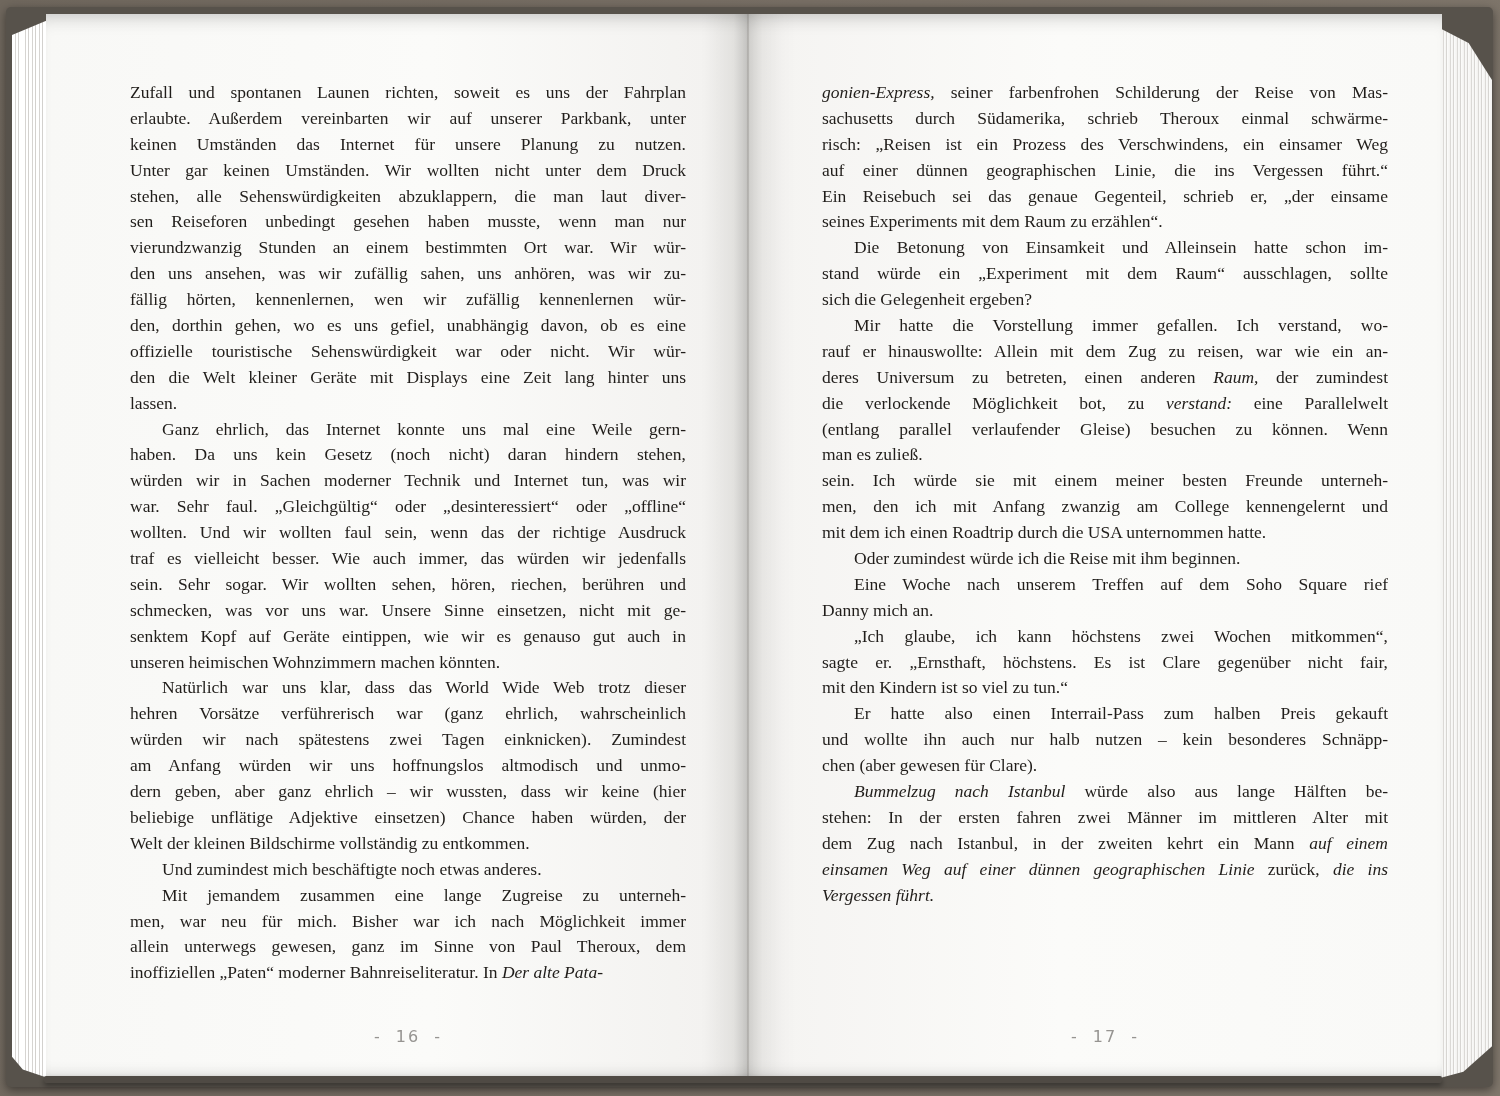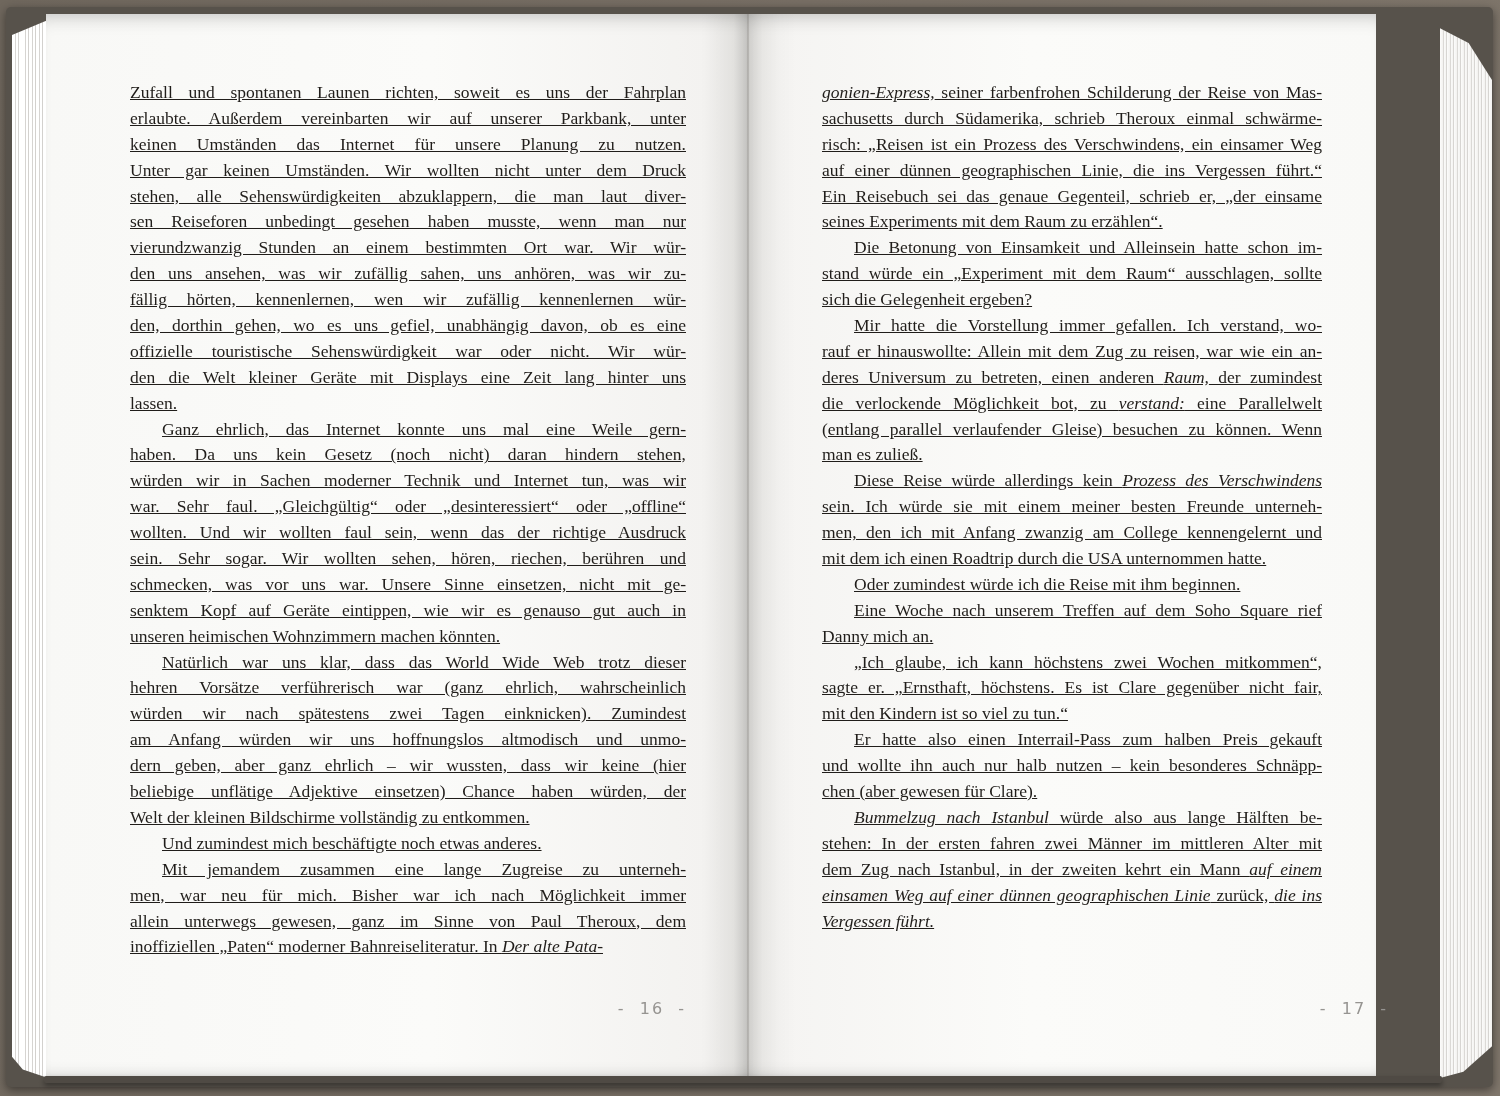--- a/index.html
+++ b/index.html
@@ -36,30 +36,29 @@
     left: 1440px; top: 22px; width: 52px; height: 1056px;
     background: repeating-linear-gradient(90deg,
       #fcfcfb 0px, #f4f3f1 2.5px,
       #d3d1ce 2.5px, #dbd9d6 3.5px);
     clip-path: polygon(0 0.6%, 55% 2%, 100% 5.5%, 100% 97%, 45% 99.4%, 0 100%);
   }
   .page {
     position: absolute;
     top: 14px; height: 1064px;
     color: #201d1a;
-    text-decoration: underline;
   }
   .page-left {
     left: 46px; width: 702px;
     background: linear-gradient(to right, #f8f8f6 0%, #fbfbf9 55%, #f3f2f0 94%, #e7e6e3 100%);
     box-shadow: inset 0 16px 20px -16px rgba(0,0,0,0.28), inset 0 -14px 16px -14px rgba(0,0,0,0.22);
     padding: 66px 62px 0 84px;
   }
   .page-right {
-    left: 748px; width: 628px;
+    left: 748px; width: 694px;
     background: linear-gradient(to right, #e9e8e5 0%, #f5f4f2 5%, #fbfbf9 45%, #f9f9f7 100%);
     box-shadow: inset 0 16px 20px -16px rgba(0,0,0,0.28), inset 0 -14px 16px -14px rgba(0,0,0,0.22);
     padding: 66px 54px 0 74px;
   }
   .spine {
     position: absolute;
     left: 700px; top: 14px; width: 96px; height: 1064px;
     background: linear-gradient(to right,
       rgba(0,0,0,0) 0%, rgba(0,0,0,0.04) 35%, rgba(0,0,0,0.14) 48.5%,
       rgba(60,55,50,0.35) 50%,
@@ -85,26 +84,26 @@
     overflow: hidden;
     text-align: justify;
     text-align-last: left;
     white-space: normal;
   }
   .line.just { text-align-last: justify; }
   .line.first-indent { text-indent: 32px; }
   .it { font-style: italic; }
   .folio {
     position: absolute;
-    bottom: 60px;
+    bottom: 32px;
     font-family: "DejaVu Sans", sans-serif;
     font-size: 16px;
     color: #969491;
     letter-spacing: 2px;
-    text-align: right;
+    text-align: center;
     white-space: pre;
   }
   .page-left .folio { left: 84px; width: 556px; }
   .page-right .folio { left: 74px; width: 566px; }
 </style>
 </head>
 <body>
 
 <div class="scene">
   <div class="cover"></div>
@@ -127,20 +126,21 @@
           <div class="line just"><span>offizielle touristische Sehenswürdigkeit war oder nicht. Wir wür-</span></div>
           <div class="line just"><span>den die Welt kleiner Geräte mit Displays eine Zeit lang hinter uns</span></div>
           <div class="line"><span>lassen.</span></div>
         </div>
         <div class="para">
           <div class="line just first-indent"><span>Ganz ehrlich, das Internet konnte uns mal eine Weile gern-</span></div>
           <div class="line just"><span>haben. Da uns kein Gesetz (noch nicht) daran hindern stehen,</span></div>
           <div class="line just"><span>würden wir in Sachen moderner Technik und Internet tun, was wir</span></div>
           <div class="line just"><span>war. Sehr faul. „Gleichgültig“ oder „desinteressiert“ oder „offline“</span></div>
           <div class="line just"><span>wollten. Und wir wollten faul sein, wenn das der richtige Ausdruck</span></div>
+          <div class="line just"><span>traf es vielleicht besser. Wie auch immer, das würden wir jedenfalls</span></div>
           <div class="line just"><span>sein. Sehr sogar. Wir wollten sehen, hören, riechen, berühren und</span></div>
           <div class="line just"><span>schmecken, was vor uns war. Unsere Sinne einsetzen, nicht mit ge-</span></div>
           <div class="line just"><span>senktem Kopf auf Geräte eintippen, wie wir es genauso gut auch in</span></div>
           <div class="line"><span>unseren heimischen Wohnzimmern machen könnten.</span></div>
         </div>
         <div class="para">
           <div class="line just first-indent"><span>Natürlich war uns klar, dass das World Wide Web trotz dieser</span></div>
           <div class="line just"><span>hehren Vorsätze verführerisch war (ganz ehrlich, wahrscheinlich</span></div>
           <div class="line just"><span>würden wir nach spätestens zwei Tagen einknicken). Zumindest</span></div>
           <div class="line just"><span>am Anfang würden wir uns hoffnungslos altmodisch und unmo-</span></div>
@@ -178,21 +178,20 @@
         </div>
         <div class="para">
           <div class="line just first-indent"><span>Mir hatte die Vorstellung immer gefallen. Ich verstand, wo-</span></div>
           <div class="line just"><span>rauf er hinauswollte: Allein mit dem Zug zu reisen, war wie ein an-</span></div>
           <div class="line just"><span>deres Universum zu betreten, einen anderen </span><span class="it">Raum,</span><span> der zumindest</span></div>
           <div class="line just"><span>die verlockende Möglichkeit bot, zu </span><span class="it">verstand:</span><span> eine Parallelwelt</span></div>
           <div class="line just"><span>(entlang parallel verlaufender Gleise) besuchen zu können. Wenn</span></div>
           <div class="line"><span>man es zuließ.</span></div>
         </div>
         <div class="para">
-          <div class="line just first-indent"><span>Diese Reise würde allerdings kein </span><span class="it">Prozess des Verschwindens</span></div>
           <div class="line just"><span>sein. Ich würde sie mit einem meiner besten Freunde unterneh-</span></div>
           <div class="line just"><span>men, den ich mit Anfang zwanzig am College kennengelernt und</span></div>
           <div class="line"><span>mit dem ich einen Roadtrip durch die USA unternommen hatte.</span></div>
         </div>
         <div class="para">
           <div class="line first-indent"><span>Oder zumindest würde ich die Reise mit ihm beginnen.</span></div>
         </div>
         <div class="para">
           <div class="line just first-indent"><span>Eine Woche nach unserem Treffen auf dem Soho Square rief</span></div>
           <div class="line"><span>Danny mich an.</span></div>

